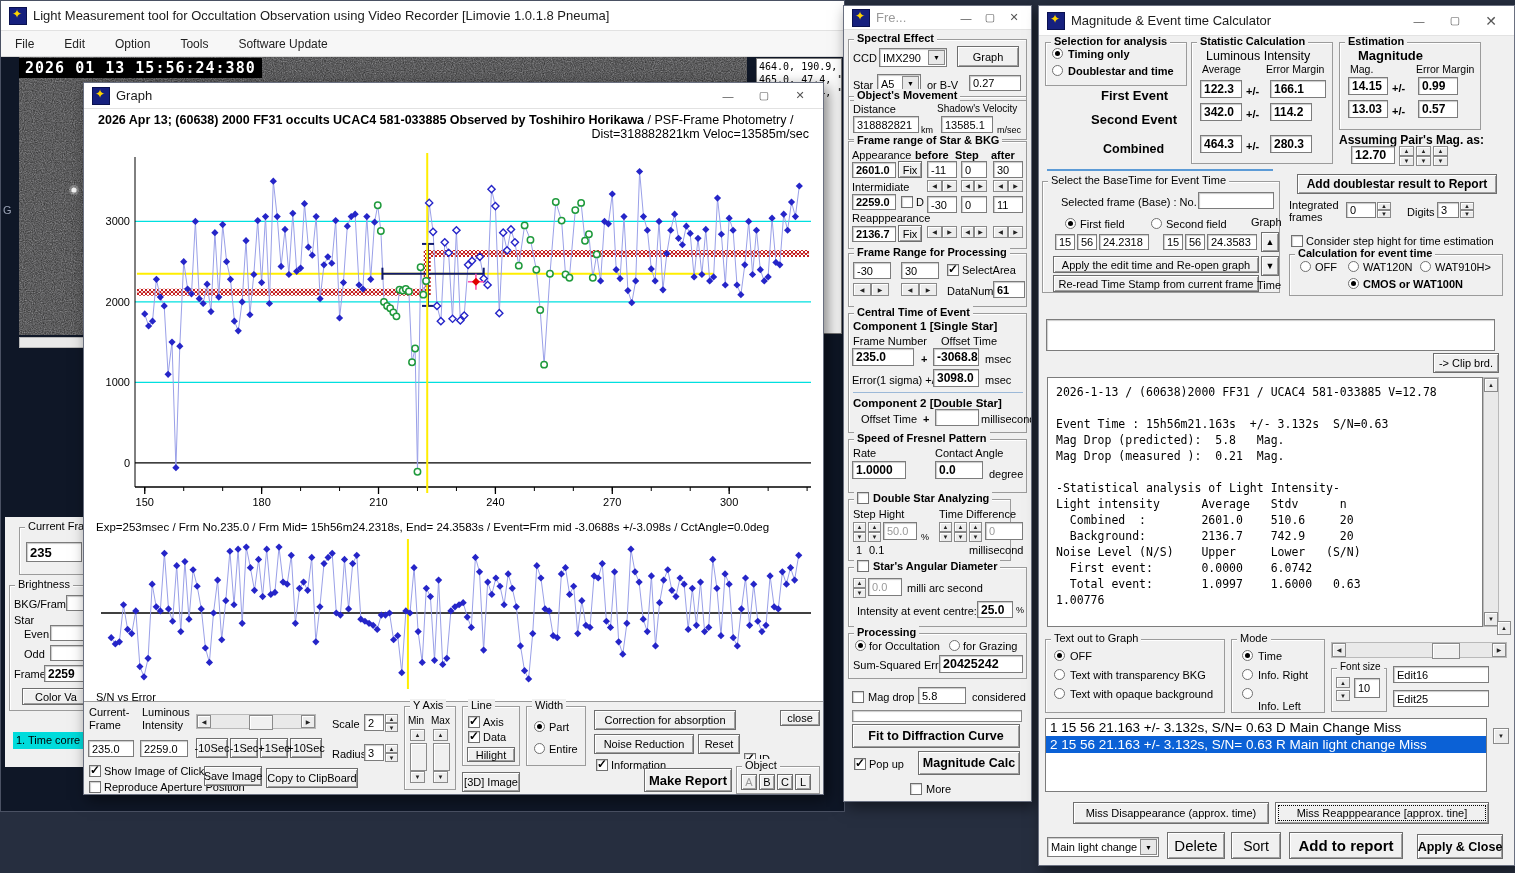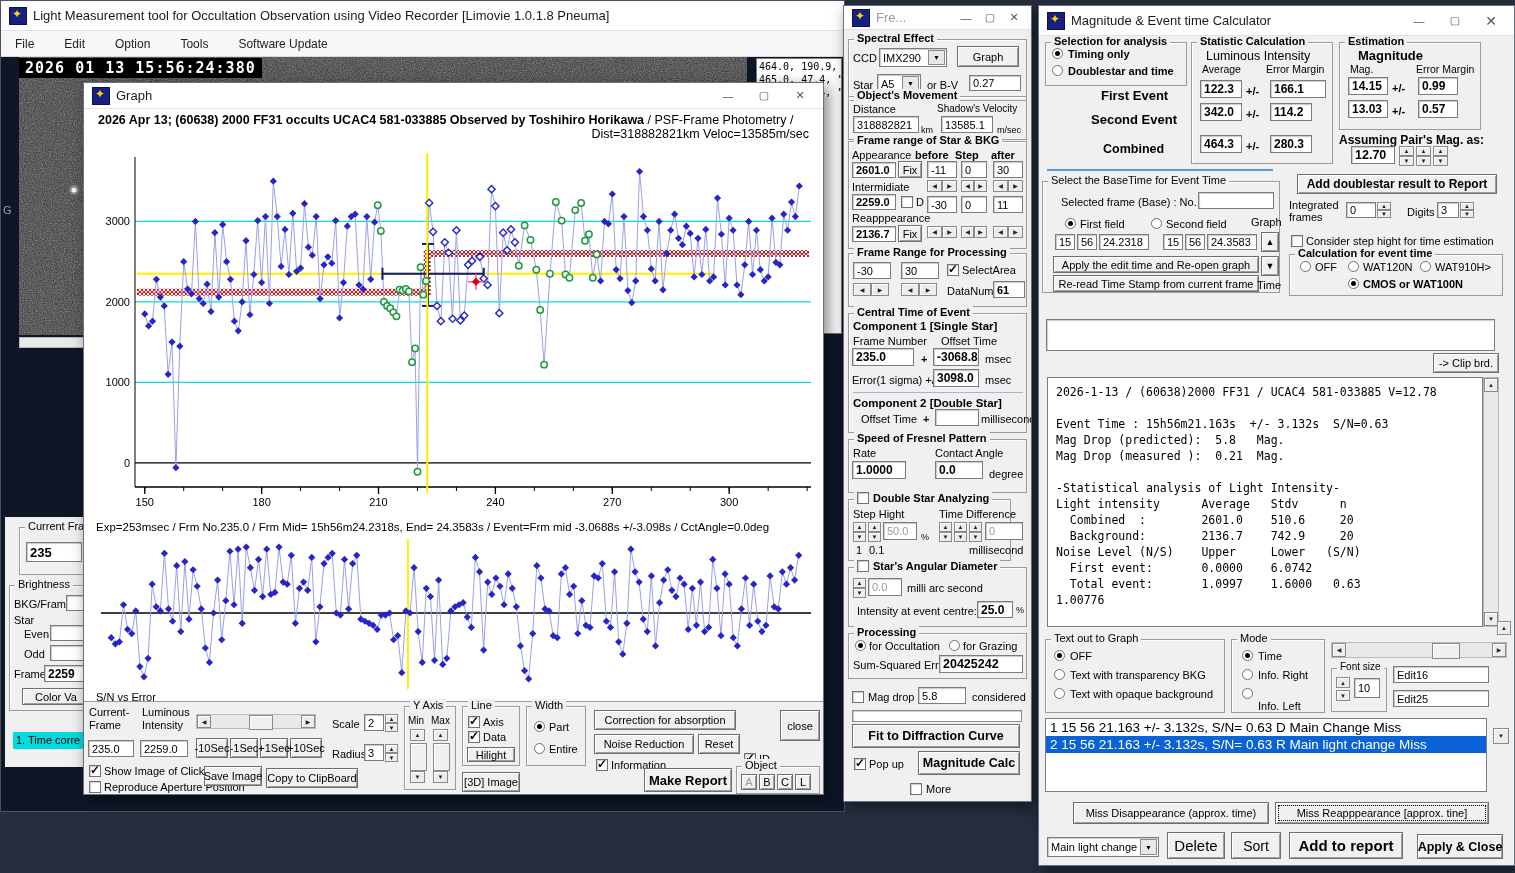--- a/index.html
+++ b/index.html
@@ -571,21 +571,21 @@
       </div>
       <div class="btn" style="left:378px;top:70px;width:58px;height:20px">[3D] Image</div>
       <div class="grp" style="left:442px;top:4px;width:60px;height:60px">
         <span class="gl" style="font-weight:normal">Width</span>
         <div class="rd on" style="left:7px;top:14px"></div>
         <div class="lbl" style="left:22px;top:14px">Part</div>
         <div class="rd" style="left:7px;top:36px"></div>
         <div class="lbl" style="left:22px;top:36px">Entire</div>
       </div>
       <div class="btn" style="left:510px;top:8px;width:142px;height:20px">Correction for absorption</div>
-      <div class="btn" style="left:696px;top:8px;width:40px;height:31px">close</div>
+      <div class="btn" style="left:696px;top:8px;width:40px;height:16px">close</div>
       <div class="btn" style="left:510px;top:32px;width:100px;height:20px">Noise Reduction</div>
       <div class="btn" style="left:614px;top:32px;width:42px;height:20px">Reset</div>
       <div class="cb on" style="left:512px;top:57px"></div>
       <div class="lbl" style="left:527px;top:57px">Information</div>
       <div class="cb on" style="left:660px;top:51px"></div>
       <div class="lbl" style="left:675px;top:51px">ID</div>
       <div class="btn b" style="left:560px;top:66px;width:88px;height:24px;font-size:13px">Make Report</div>
       <div class="grp" style="left:652px;top:64px;width:84px;height:28px">
         <span class="gl" style="font-weight:normal">Object</span>
         <div class="btn" style="left:4px;top:7px;width:16px;height:16px;color:#999">A</div>

